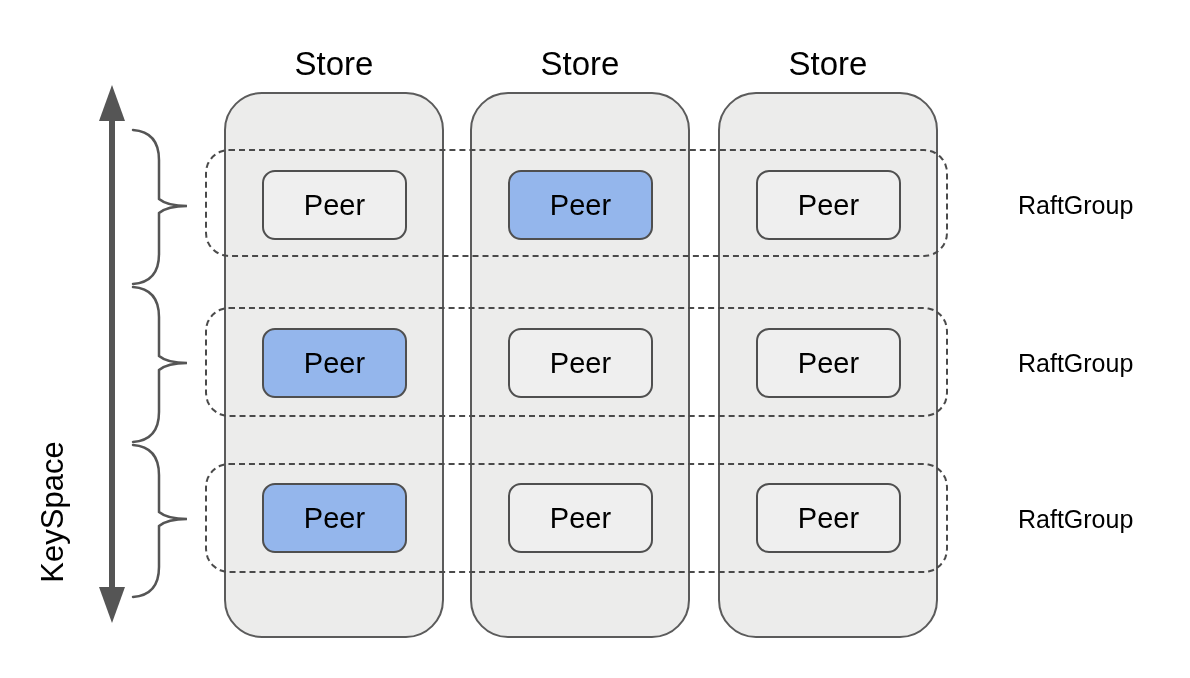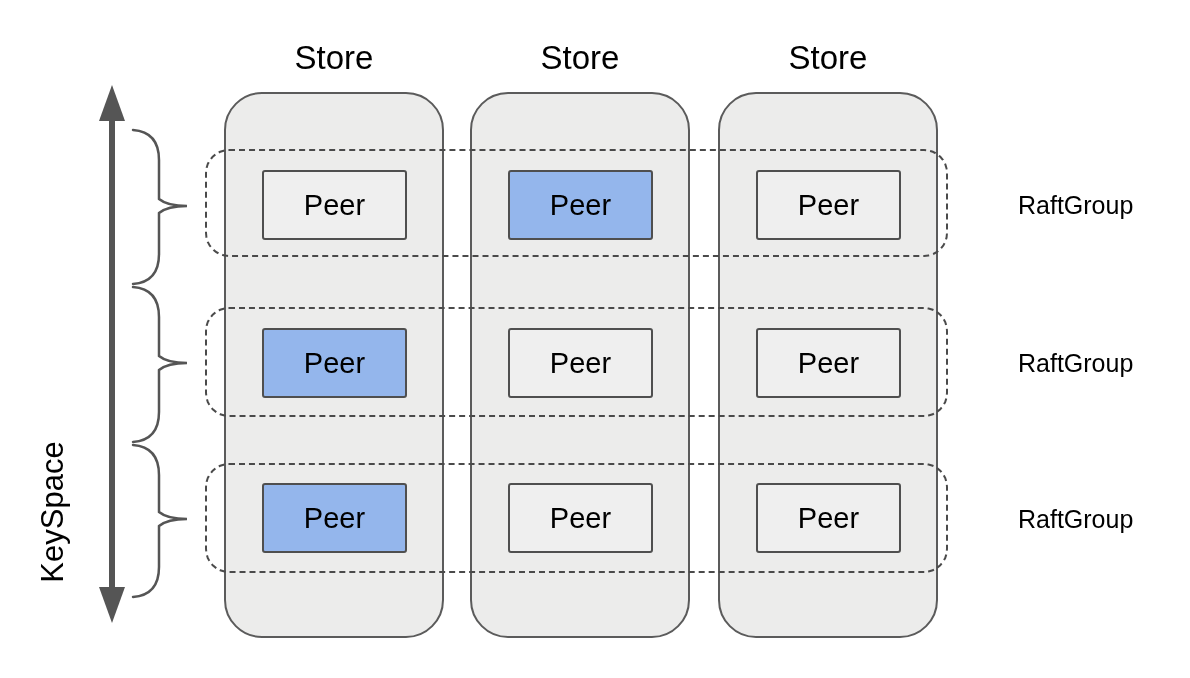--- a/index.html
+++ b/index.html
@@ -3,32 +3,32 @@
 <meta charset="utf-8">
 <style>
   html,body{margin:0;padding:0;}
   body{width:1190px;height:678px;background:#ffffff;font-family:"Liberation Sans",sans-serif;}
   #canvas{position:relative;width:1190px;height:678px;background:#ffffff;overflow:hidden;}
 
   .store{position:absolute;top:92px;width:220px;height:546px;background:var(--store_fill);
          border:2px solid var(--store_border);border-radius:38px;box-sizing:border-box;}
   .store.s1{left:224px}.store.s2{left:470px}.store.s3{left:718px}
 
-  .store-label{position:absolute;top:40px;width:220px;text-align:center;font-size:33px;
+  .store-label{position:absolute;top:46px;width:220px;text-align:center;font-size:33px;
                color:var(--text);line-height:36px;}
   .store-label.s1{left:224px}.store-label.s2{left:470px}.store-label.s3{left:718px}
 
   .raft-row{position:absolute;left:205px;width:743px;border:2px dashed var(--dash_border);
             border-radius:24px;box-sizing:border-box;background:transparent;}
   .raft-row.r1{top:149px;height:108px}
   .raft-row.r2{top:307px;height:110px}
   .raft-row.r3{top:463px;height:110px}
 
   .peer{position:absolute;width:145px;height:70px;border:2px solid var(--peer_border);
-        border-radius:3px;box-sizing:border-box;display:flex;align-items:center;
+        border-radius:13px;box-sizing:border-box;display:flex;align-items:center;
         justify-content:center;font-size:29px;color:var(--text);background:var(--peer_fill);}
   .c1{left:262px}.c2{left:508px}.c3{left:756px}
   .pr1{top:170px}.pr2{top:328px}.pr3{top:483px}
 
   .raft-label{position:absolute;left:1018px;width:210px;font-size:25px;color:var(--text);
               line-height:28px;}
   .raft-label.r1{top:191px}.raft-label.r2{top:349px}.raft-label.r3{top:505px}
 
   .keyspace{position:absolute;left:-47px;top:492px;width:200px;height:40px;text-align:center;
             font-size:31px;line-height:40px;color:var(--text);

